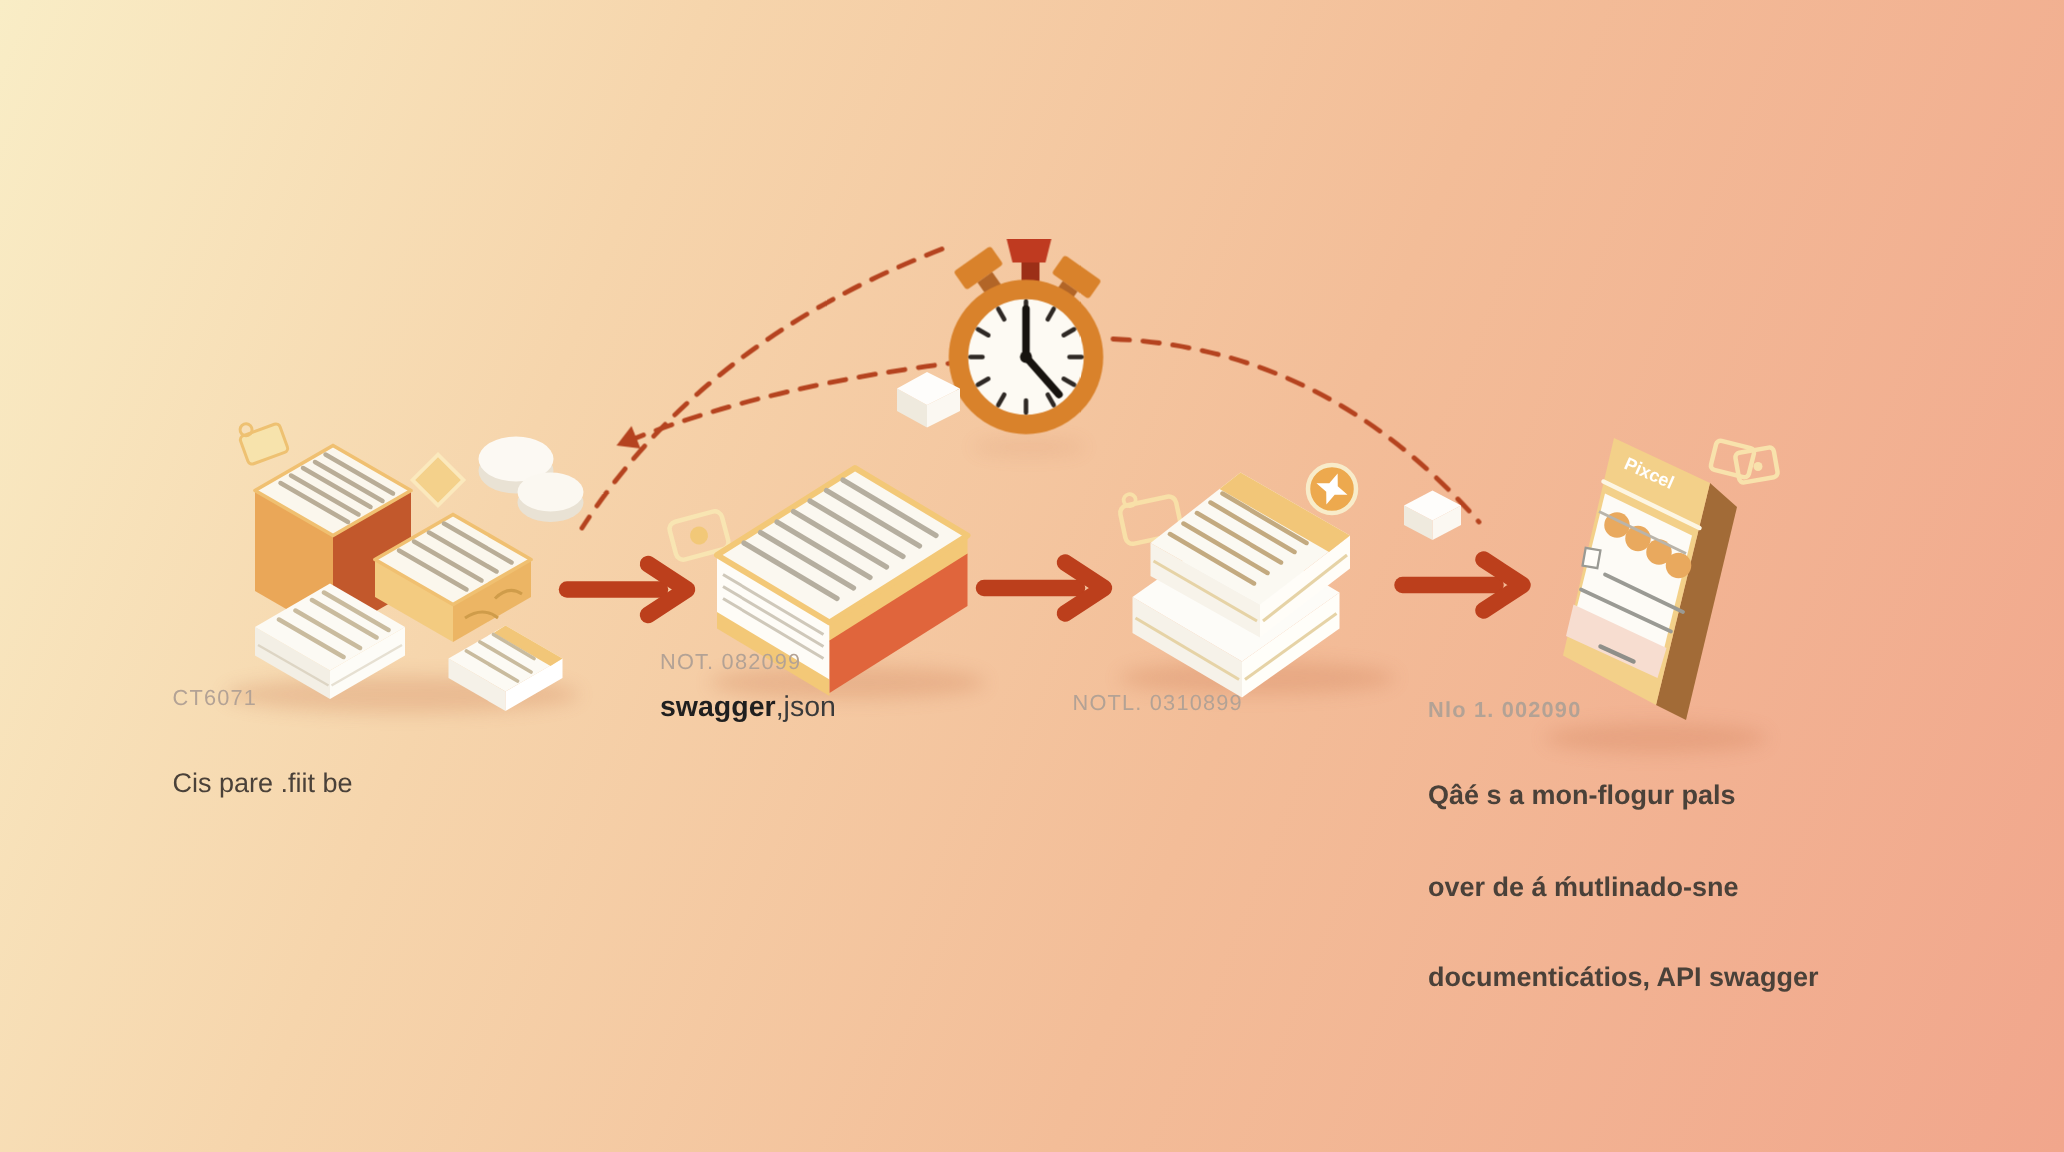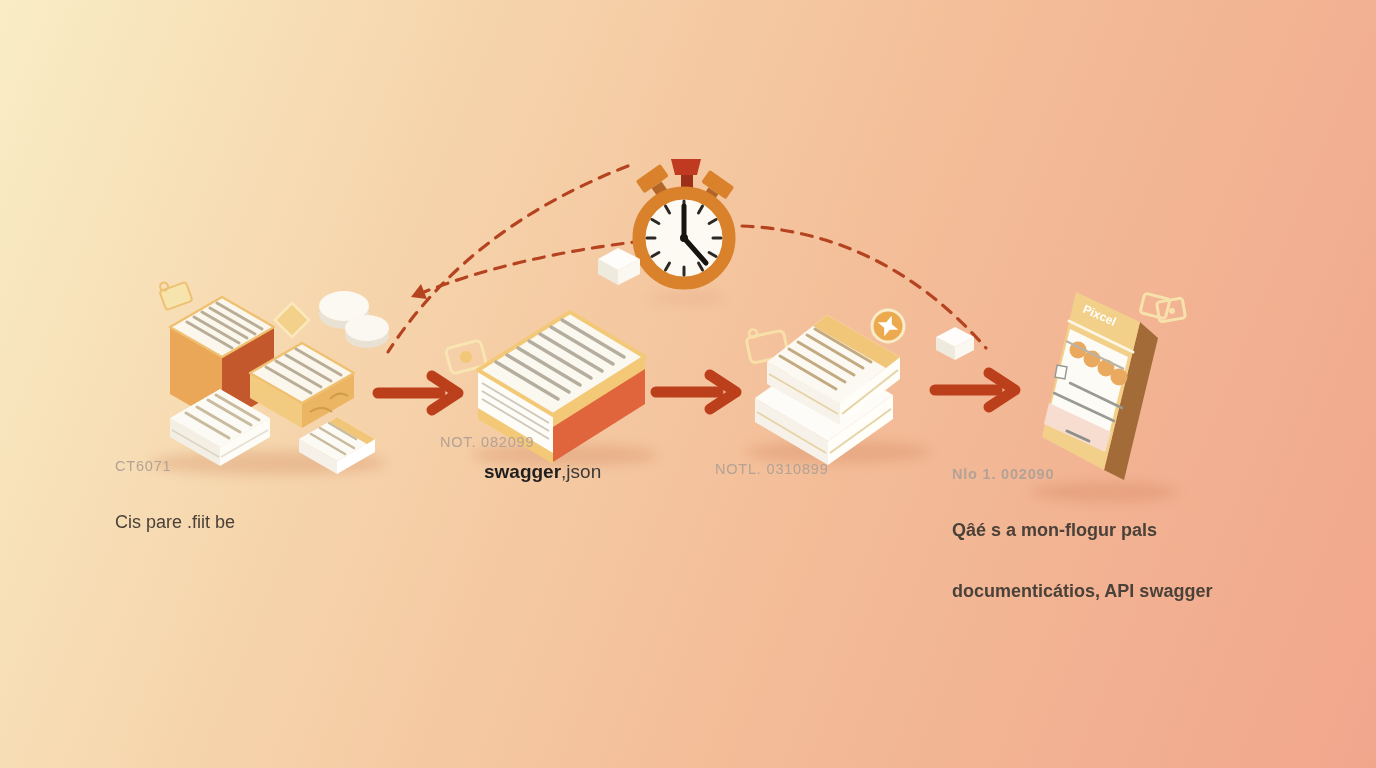--- a/index.html
+++ b/index.html
@@ -8,21 +8,21 @@
     width:1376px;height:768px;
     overflow:hidden;
     background:linear-gradient(112deg,#f9edc6 0%,#f6d5ac 28%,#f3bd98 60%,#f1a68c 100%);
     font-family:"Liberation Sans",sans-serif;
   }
   .scene{position:absolute;left:0;top:0;}
   .caption{position:absolute;}
   .code{font-size:14.5px;letter-spacing:.8px;color:#b3a295;margin-bottom:9px;}
   .line{font-size:18px;line-height:24.5px;color:#4a4139;margin-top:36px;}
   .jsonTitle{font-size:19px;line-height:26px;color:#3a3a3a;}
-  .jsonTitle b{color:#1f1f1f;font-weight:700;margin-left:44px;}
+  .jsonTitle b{color:#1f1f1f;font-weight:700;}
 </style>
 </head>
 <body>
 
 <div class="canvas">
 
   <svg class="scene" width="1376" height="768" viewBox="0 0 1376 768">
     <defs>
       <filter id="soft" x="-60%" y="-60%" width="220%" height="220%">
         <feGaussianBlur stdDeviation="6"></feGaussianBlur>
@@ -272,16 +272,17 @@
     <div class="jsonTitle"><b>swagger</b><span>,json</span></div>
   </div>
 
   <div class="caption" style="left:715px;top:461px;width:230px;">
     <div class="code">NOTL. 0310899</div>
   </div>
 
   <div class="caption" style="left:952px;top:466px;width:316px;font-weight:bold;">
     <div class="code">Nlo 1. 002090</div>
     <div class="line">Qâé s a mon-flogur pals</div>
+    <div class="line">over de á ḿutlinado-sne</div>
     <div class="line">documenticátios, API swagger</div>
   </div>
 
 </div>
 
 </body></html>

